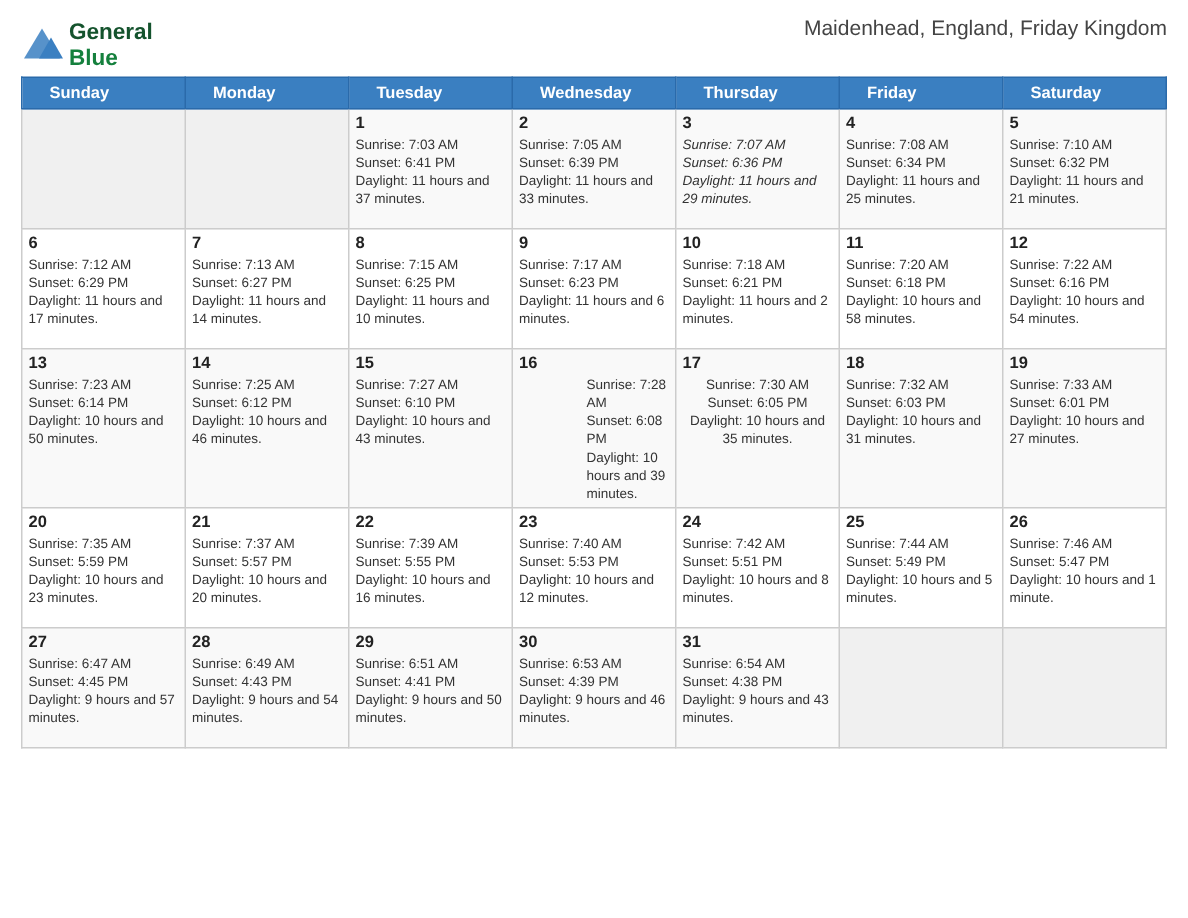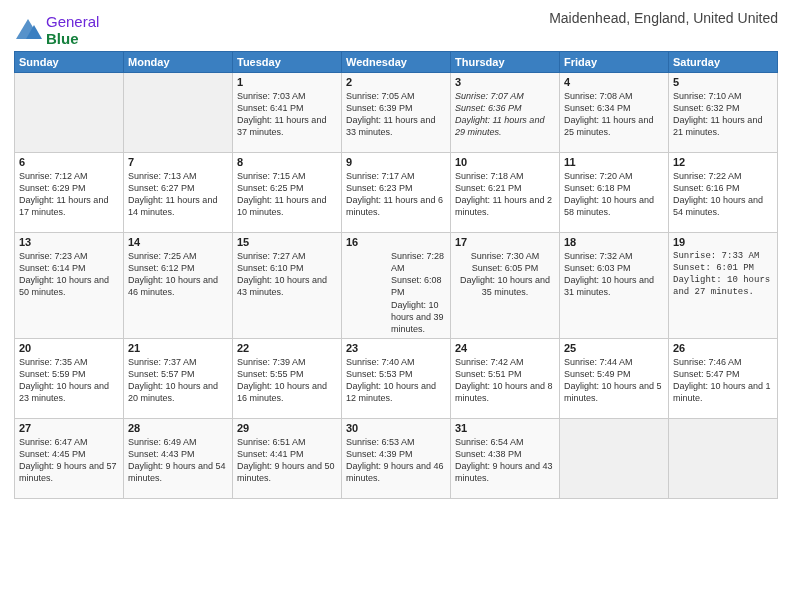--- a/index.html
+++ b/index.html
@@ -26,22 +26,22 @@
       align-items: center;
       margin-top: 4px;
     }
     .logo-text {
       display: flex;
       flex-direction: column;
       line-height: 1.1;
     }
     .logo-general {
       font-size: 15px;
-      font-weight: normal;
-      color: #6d28d9;
+      font-weight: bold;
+      color: #14532d;
     }
     .logo-blue {
       font-size: 15px;
       font-weight: bold;
       color: #15803d;
     }
     .logo-icon {
       width: 28px;
       height: 28px;
       margin-right: 4px;
@@ -62,21 +62,21 @@
     table {
       width: 100%;
       border-collapse: collapse;
       table-layout: fixed;
     }
     thead tr th {
       background: #3a7fc1;
       color: #fff;
       font-size: 11px;
       font-weight: bold;
-      padding: 4px 4px;
+      padding: 4px 18px;
       text-align: left;
       border: 1px solid #2a6aaa;
     }
     tbody tr td {
       vertical-align: top;
       border: 1px solid #ccc;
       padding: 3px 4px;
       height: 80px;
       font-size: 9.5px;
       color: #333;
@@ -110,21 +110,21 @@
       <svg class="logo-icon" viewBox="0 0 28 28">
         <polygon points="14,2 26,22 2,22" fill="#3a7fc1" opacity="0.85"></polygon>
         <polygon points="20,8 28,22 12,22" fill="#3a7fc1"></polygon>
       </svg>
       <div class="logo-text">
         <span class="logo-general">General</span>
         <span class="logo-blue">Blue</span>
       </div>
     </div>
     <div class="title-block">
-      <div class="location">Maidenhead, England, United United</div>
+      <div class="location">Maidenhead, England, Friday Kingdom</div>
     </div>
   </div>
 
   <table>
     <thead>
       <tr>
       <th>Sunday</th>
           <th>Monday</th>
           <th>Tuesday</th>
           <th>Wednesday</th>
@@ -244,21 +244,21 @@
 Daylight: 10 hours and 35 minutes.</div>
           </td>
           <td>
             <span class="day-num">18</span>
             <div class="cell-content" style="white-space: pre-line;">Sunrise: 7:32 AM
 Sunset: 6:03 PM
 Daylight: 10 hours and 31 minutes.</div>
           </td>
           <td>
             <span class="day-num">19</span>
-            <div class="cell-content" style="white-space: pre-line; font-family: Liberation Mono, monospace;">Sunrise: 7:33 AM
+            <div class="cell-content" style="white-space: pre-line;">Sunrise: 7:33 AM
 Sunset: 6:01 PM
 Daylight: 10 hours and 27 minutes.</div>
           </td>
         </tr>
         <tr>
           <td>
             <span class="day-num">20</span>
             <div class="cell-content" style="white-space: pre-line;">Sunrise: 7:35 AM
 Sunset: 5:59 PM
 Daylight: 10 hours and 23 minutes.</div>

